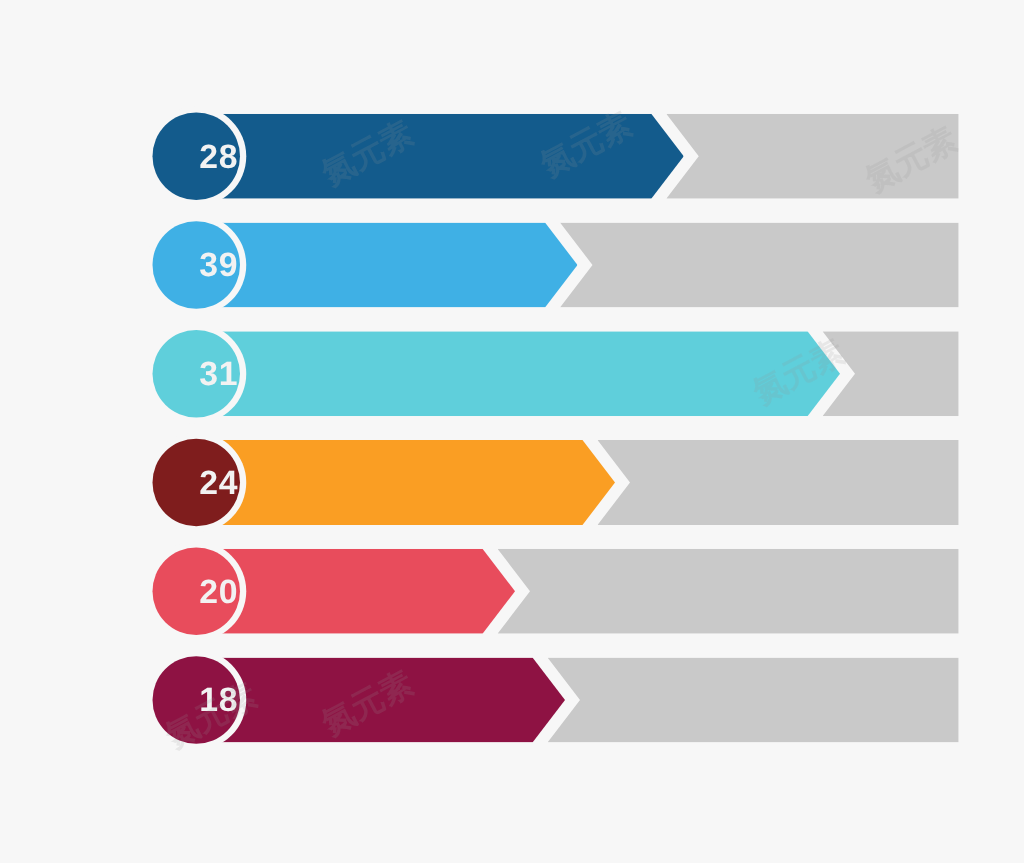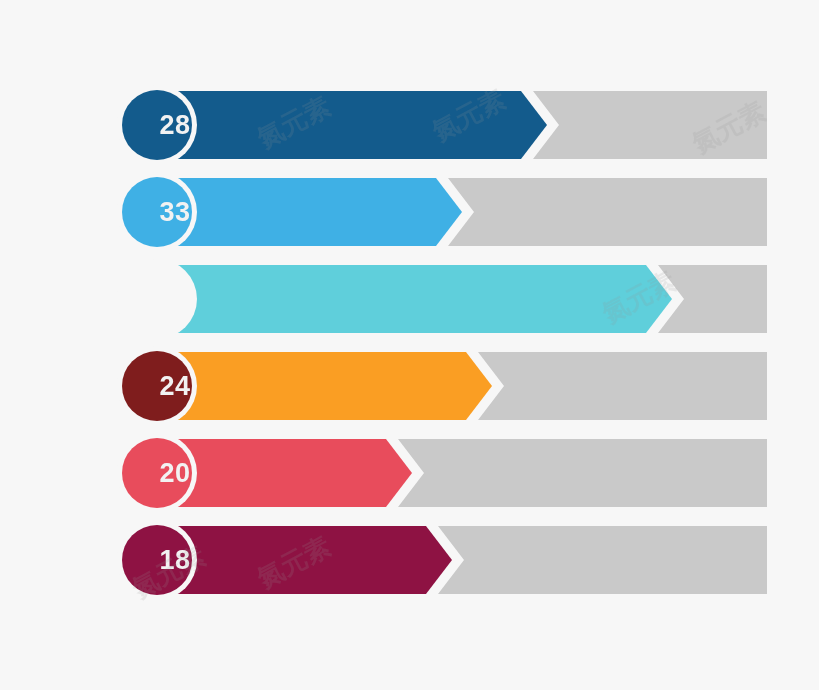--- a/index.html
+++ b/index.html
@@ -92,27 +92,30 @@
       <div class="badge-ring" style="left: 117px; top: -6px; width: 80px; height: 80px;"></div>
       <div class="badge" style="left: 122px; top: -1px; width: 70px; height: 70px; background: rgb(19, 91, 140);">
         <span class="badge-value">28</span>
       </div>
     </div>
     <div class="row" style="top: 178px; height: 68px;">
       <div class="track" style="left: 448px; width: 319px; height: 68px; clip-path: polygon(0px 0px, 26px 34px, 0px 68px, 319px 68px, 319px 0px);"></div>
       <div class="bar" style="left: 170px; width: 292px; height: 68px; background: rgb(63, 176, 229); clip-path: polygon(0px 0px, 266px 0px, 292px 34px, 266px 68px, 0px 68px);"></div>
       <div class="badge-ring" style="left: 117px; top: -6px; width: 80px; height: 80px;"></div>
       <div class="badge" style="left: 122px; top: -1px; width: 70px; height: 70px; background: rgb(63, 176, 229);">
-        <span class="badge-value">33</span>
+        <span class="badge-value">39</span>
       </div>
     </div>
     <div class="row" style="top: 265px; height: 68px;">
       <div class="track" style="left: 658px; width: 109px; height: 68px; clip-path: polygon(0px 0px, 26px 34px, 0px 68px, 109px 68px, 109px 0px);"></div>
       <div class="bar" style="left: 170px; width: 502px; height: 68px; background: rgb(95, 207, 219); clip-path: polygon(0px 0px, 476px 0px, 502px 34px, 476px 68px, 0px 68px);"></div>
       <div class="badge-ring" style="left: 117px; top: -6px; width: 80px; height: 80px;"></div>
+      <div class="badge" style="left: 122px; top: -1px; width: 70px; height: 70px; background: rgb(95, 207, 219);">
+        <span class="badge-value">31</span>
+      </div>
     </div>
     <div class="row" style="top: 352px; height: 68px;">
       <div class="track" style="left: 478px; width: 289px; height: 68px; clip-path: polygon(0px 0px, 26px 34px, 0px 68px, 289px 68px, 289px 0px);"></div>
       <div class="bar" style="left: 170px; width: 322px; height: 68px; background: rgb(250, 158, 35); clip-path: polygon(0px 0px, 296px 0px, 322px 34px, 296px 68px, 0px 68px);"></div>
       <div class="badge-ring" style="left: 117px; top: -6px; width: 80px; height: 80px;"></div>
       <div class="badge" style="left: 122px; top: -1px; width: 70px; height: 70px; background: #7f1d1d;">
         <span class="badge-value">24</span>
       </div>
     </div>
     <div class="row" style="top: 439px; height: 68px;">

